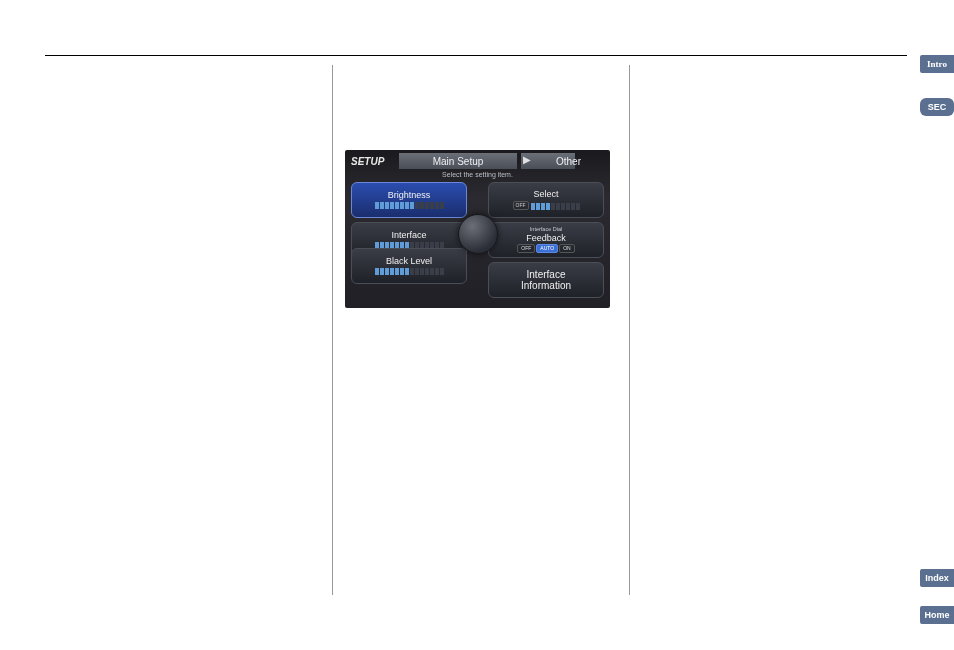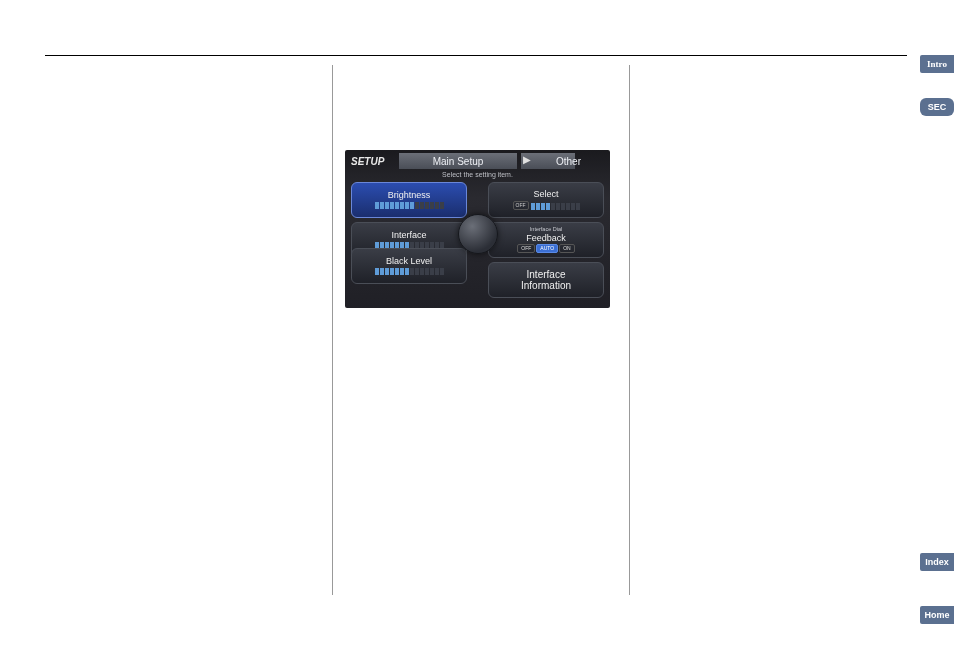--- a/index.html
+++ b/index.html
@@ -177,21 +177,21 @@
     font-size: 9px;
     font-weight: bold;
     display: flex;
     align-items: center;
     justify-content: center;
     border-radius: 2px 0 0 2px;
     cursor: pointer;
   }
   .side-intro { top: 55px; font-family: Liberation Serif, serif; }
   .side-sec { top: 98px; border-radius: 6px; }
-  .side-index { top: 553px; }
+  .side-index { top: 569px; }
   .side-home { top: 590px; margin-top: 16px; }
 </style>
 </head>
 <body>
 
 <div class="hr-line"></div>
 
 <div class="content-area"></div>
 
 <div class="screenshot">

